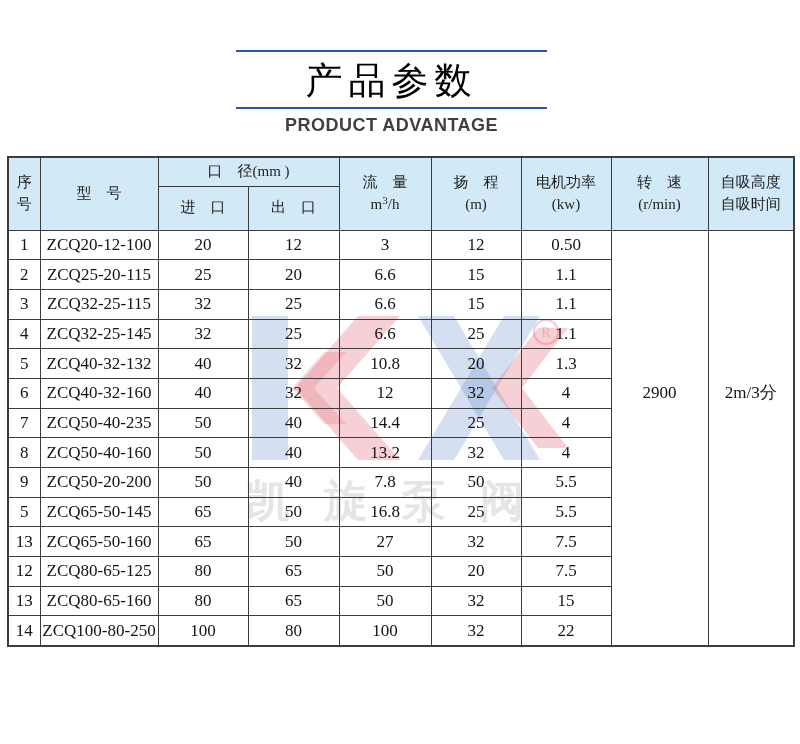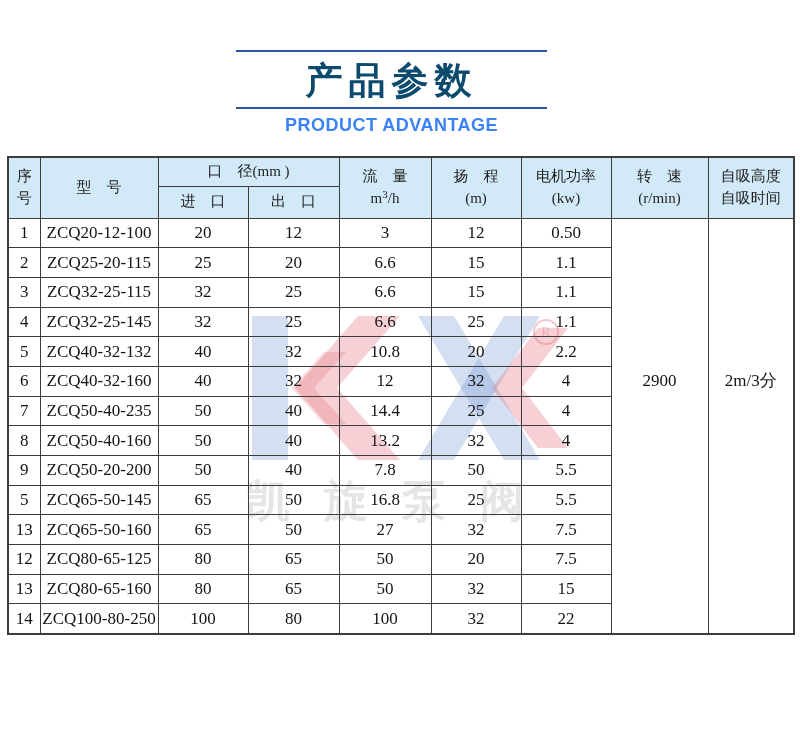--- a/index.html
+++ b/index.html
@@ -17,28 +17,28 @@
     position:absolute; left:236px; top:50px; width:311px;
     text-align:center;
     font-family:"Liberation Sans","DejaVu Sans",sans-serif;
   }
   .title-rule {
     height:2px; background:#2c55a6; border:none;
   }
   .title-rule.top { margin-bottom:6px; }
   .title-rule.bottom { margin-top:5px; }
   .title-zh {
-    color:#0c4a6e;
-    font-size:37px; font-weight:bold;
+    color:#000000;
+    font-size:37px; font-weight:normal;
     letter-spacing:6px;
     line-height:42px;
     padding-top:2px;
   }
   .title-en {
-    color:#3b82f6;
+    color:#404040;
     font-size:18px; font-weight:bold;
     letter-spacing:0.5px;
     margin-top:6px;
   }
 
   
   .watermark {
     position:absolute; left:240px; top:308px; width:340px; height:230px;
     z-index:1; pointer-events:none;
   }
@@ -68,21 +68,21 @@
   }
   table.spec { border:2px solid #3c3c3c; }
   table.spec thead th {
     background:#d2e9f7;
     font-weight:normal;
     font-size:15px;
     color:#1f1f1f;
     line-height:1.45;
   }
   table.spec thead tr.h1 th { height:29px; }
-  table.spec thead tr.h2 th { height:32px; }
+  table.spec thead tr.h2 th { height:44px; }
   table.spec tbody td {
     height:29.7px;
     font-size:17px;
     color:#141414;
     background:transparent;
   }
   .pre { white-space:pre-line; }
   .sup { font-size:11px; vertical-align:5px; }
   td.merged {
     vertical-align:middle;
@@ -198,21 +198,21 @@
           <td>25</td>
           <td>1.1</td>
         </tr>
         <tr>
           <td>5</td>
           <td>ZCQ40-32-132</td>
           <td>40</td>
           <td>32</td>
           <td>10.8</td>
           <td>20</td>
-          <td>2.2</td>
+          <td>1.3</td>
         </tr>
         <tr>
           <td>6</td>
           <td>ZCQ40-32-160</td>
           <td>40</td>
           <td>32</td>
           <td>12</td>
           <td>32</td>
           <td>4</td>
         </tr>

